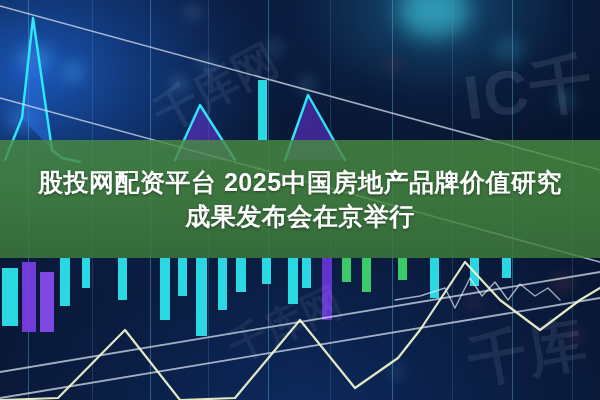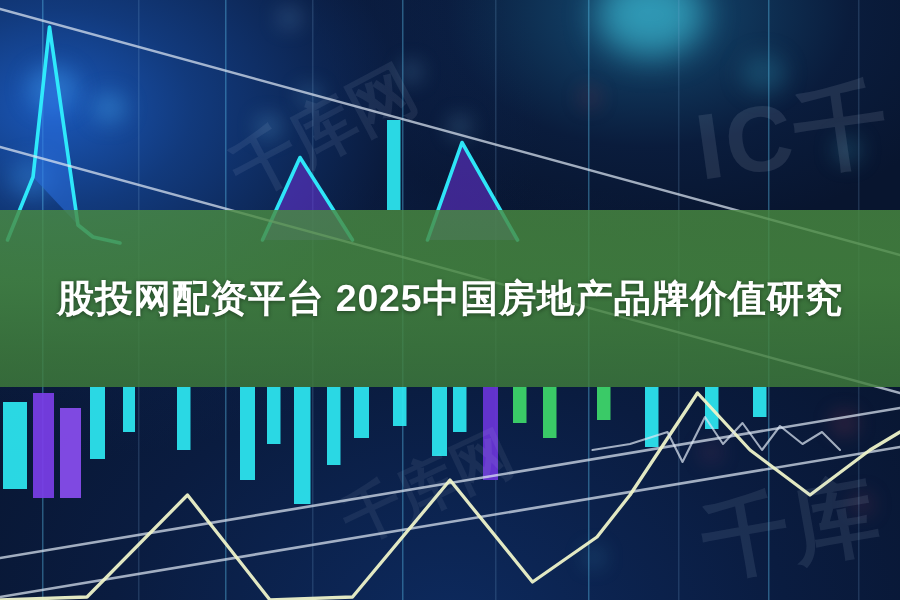--- a/index.html
+++ b/index.html
@@ -138,15 +138,16 @@
 
   <div class="wm" id="wm-mid">千库网</div>
   <div class="wm" id="wm-low">千库网</div>
   <div class="wm" id="wm-ic">IC千</div>
   <div class="wm" id="wm-br">千库</div>
 
   <div id="green-band"></div>
 
   <div id="headline">
     <div class="ln">股投网配资平台 2025中国房地产品牌价值研究</div>
+    <div class="ln">成果发布会在京举行</div>
   </div>
 
 </div>
 
 </body></html>

